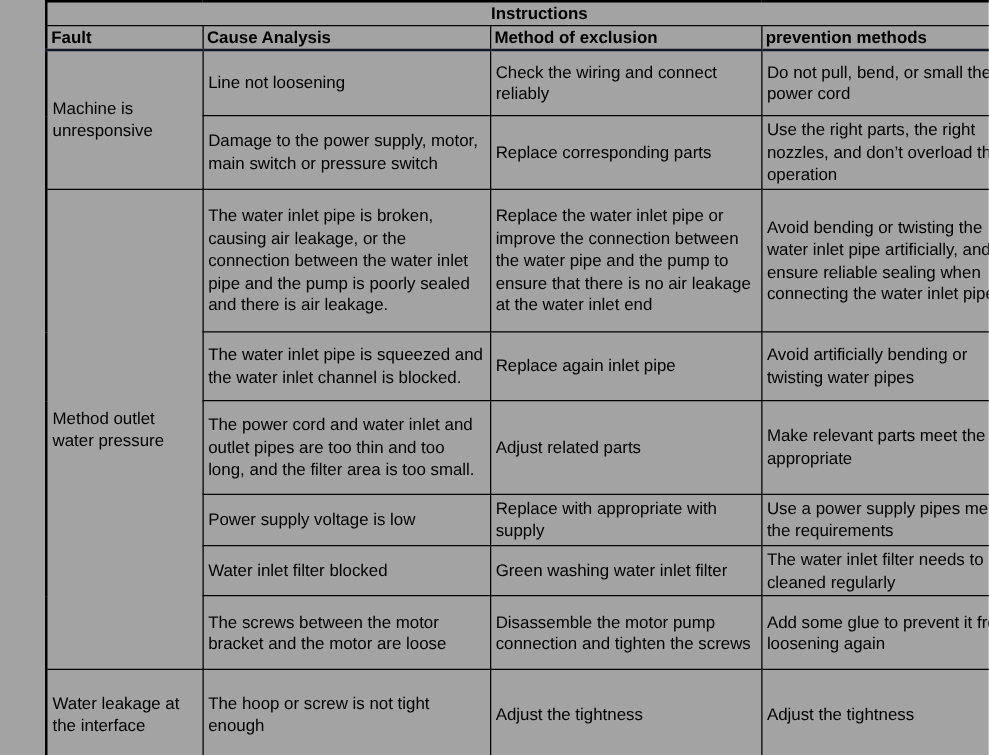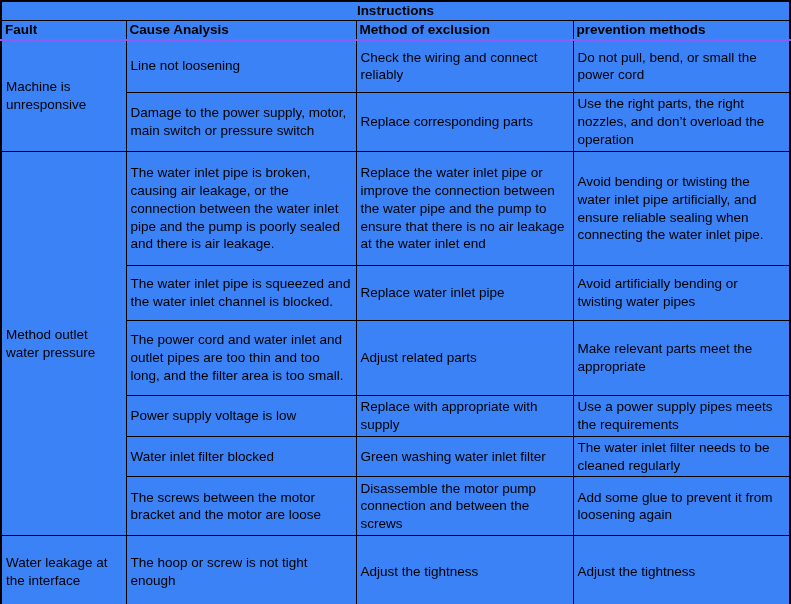--- a/index.html
+++ b/index.html
@@ -4,21 +4,22 @@
 <style>
   html, body {
     margin: 0;
     padding: 0;
     background: #ffffff;
   }
   .page {
     width: 791px;
     height: 604px;
     box-sizing: border-box;
-    background: #3b82f6;
+    background: #a3a3a3;
+    padding-left: 36px;
   }
   table.instructions {
     border-collapse: collapse;
     table-layout: fixed;
     width: 789px;
     border: 2px solid #000000;
     font-family: "Liberation Sans", sans-serif;
     font-size: 13.5px;
     line-height: 1.32;
     color: #000000;
@@ -35,21 +36,21 @@
   tr.title-row th {
     height: 14px;
     padding: 0;
     text-align: center;
     font-weight: bold;
   }
   tr.header-row th {
     height: 14px;
     padding: 0 3px;
     font-weight: bold;
-    border-bottom: 2px solid #8b5cf6;
+    border-bottom: 2px solid #0f172a;
   }
   td.fault-cell {
     padding-left: 4px;
   }
 </style>
 </head>
 <body>
 
 <div class="page">
   <table class="instructions">
@@ -83,41 +84,41 @@
           <td>Use the right parts, the right nozzles, and don’t overload the operation</td>
         </tr>
         <tr style="height: 114px;">
           <td rowspan="6" class="fault-cell">Method outlet water pressure</td>
           <td>The water inlet pipe is broken, causing air leakage, or the connection between the water inlet pipe and the pump is poorly sealed and there is air leakage.</td>
           <td>Replace the water inlet pipe or improve the connection between the water pipe and the pump to ensure that there is no air leakage at the water inlet end</td>
           <td>Avoid bending or twisting the water inlet pipe artificially, and ensure reliable sealing when connecting the water inlet pipe.</td>
         </tr>
         <tr style="height: 55px;">
           <td>The water inlet pipe is squeezed and the water inlet channel is blocked.</td>
-          <td>Replace water inlet pipe</td>
+          <td>Replace again inlet pipe</td>
           <td>Avoid artificially bending or twisting water pipes</td>
         </tr>
         <tr style="height: 75px;">
           <td>The power cord and water inlet and outlet pipes are too thin and too long, and the filter area is too small.</td>
           <td>Adjust related parts</td>
           <td>Make relevant parts meet the appropriate</td>
         </tr>
         <tr style="height: 40px;">
           <td>Power supply voltage is low</td>
           <td>Replace with appropriate with supply</td>
           <td>Use a power supply pipes meets the requirements</td>
         </tr>
         <tr style="height: 36px;">
           <td>Water inlet filter blocked</td>
           <td>Green washing water inlet filter</td>
           <td>The water inlet filter needs to be cleaned regularly</td>
         </tr>
         <tr style="height: 59px; margin-left: 35px;">
           <td>The screws between the motor bracket and the motor are loose</td>
-          <td>Disassemble the motor pump connection and between the screws</td>
+          <td>Disassemble the motor pump connection and tighten the screws</td>
           <td>Add some glue to prevent it from loosening again</td>
         </tr>
         <tr style="height: 73px;">
           <td rowspan="1" class="fault-cell">Water leakage at the interface</td>
           <td>The hoop or screw is not tight enough</td>
           <td>Adjust the tightness</td>
           <td>Adjust the tightness</td>
         </tr>
       </tbody>
   </table>

